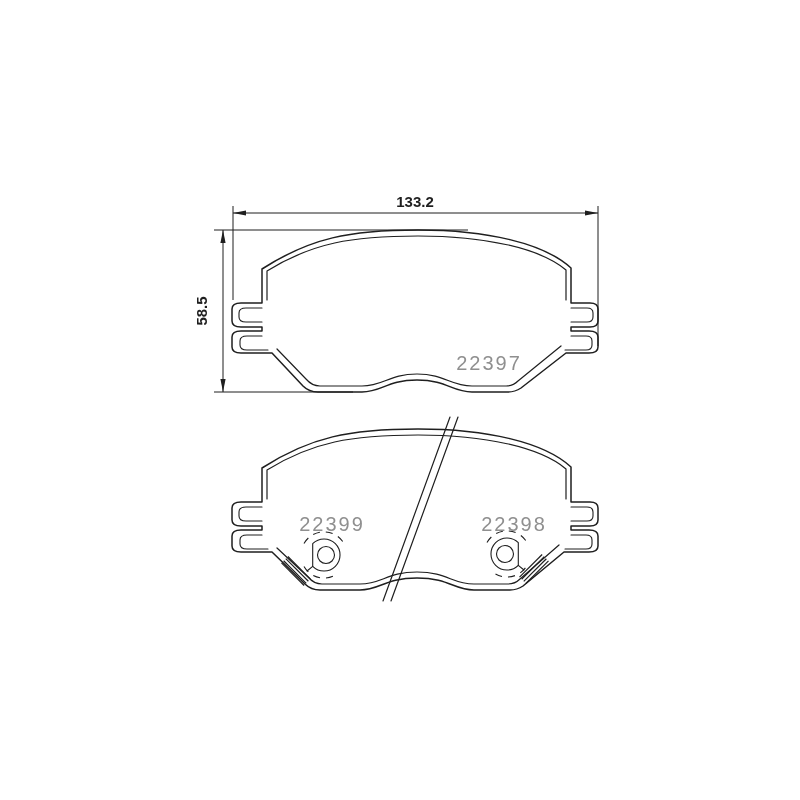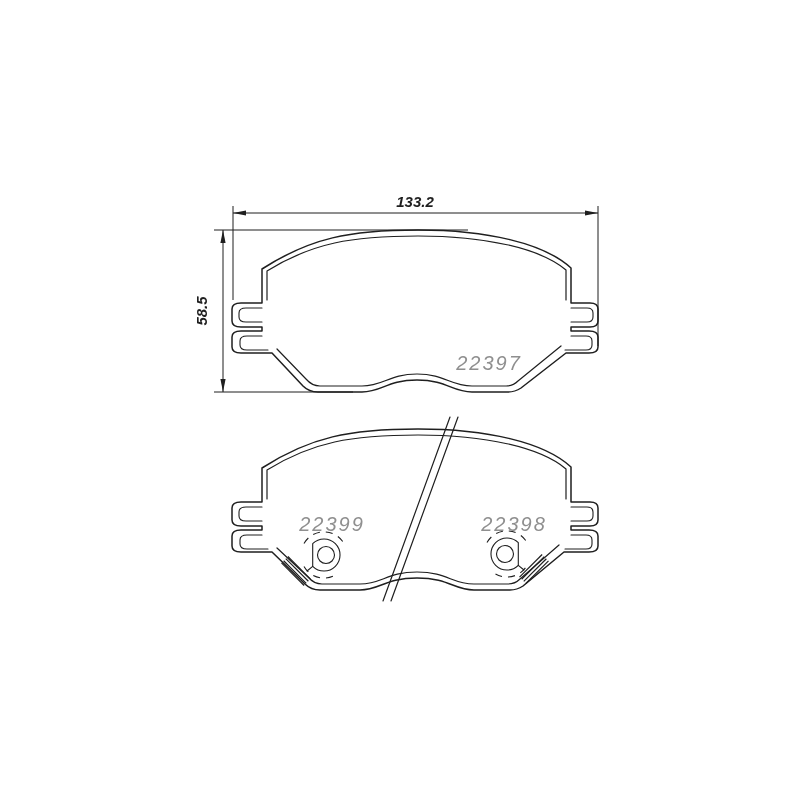--- a/index.html
+++ b/index.html
@@ -9,21 +9,20 @@
     width: 800px;
     height: 800px;
     overflow: hidden;
     font-family: "Liberation Sans", sans-serif;
   }
   .stage {
     position: relative;
     width: 800px;
     height: 800px;
     background: #ffffff;
-    font-style: italic;
   }
   svg { display: block; }
   .outline  { fill: none; stroke: #1f1f1f; stroke-width: 1.5; stroke-linejoin: round; stroke-linecap: round; }
   .inner    { fill: none; stroke: #1f1f1f; stroke-width: 1.2; stroke-linejoin: round; stroke-linecap: round; }
   .detail   { fill: none; stroke: #1f1f1f; stroke-width: 1.1; stroke-linejoin: round; stroke-linecap: round; }
   .dimline  { fill: none; stroke: #1f1f1f; stroke-width: 1; }
   .arrow    { fill: #1f1f1f; stroke: none; }
   .dashed   { fill: none; stroke: #1f1f1f; stroke-width: 1.1; stroke-dasharray: 7 6; stroke-linecap: butt; }
   .hatch    { stroke: #1f1f1f; stroke-width: 1.2; }
   .dim-text {

